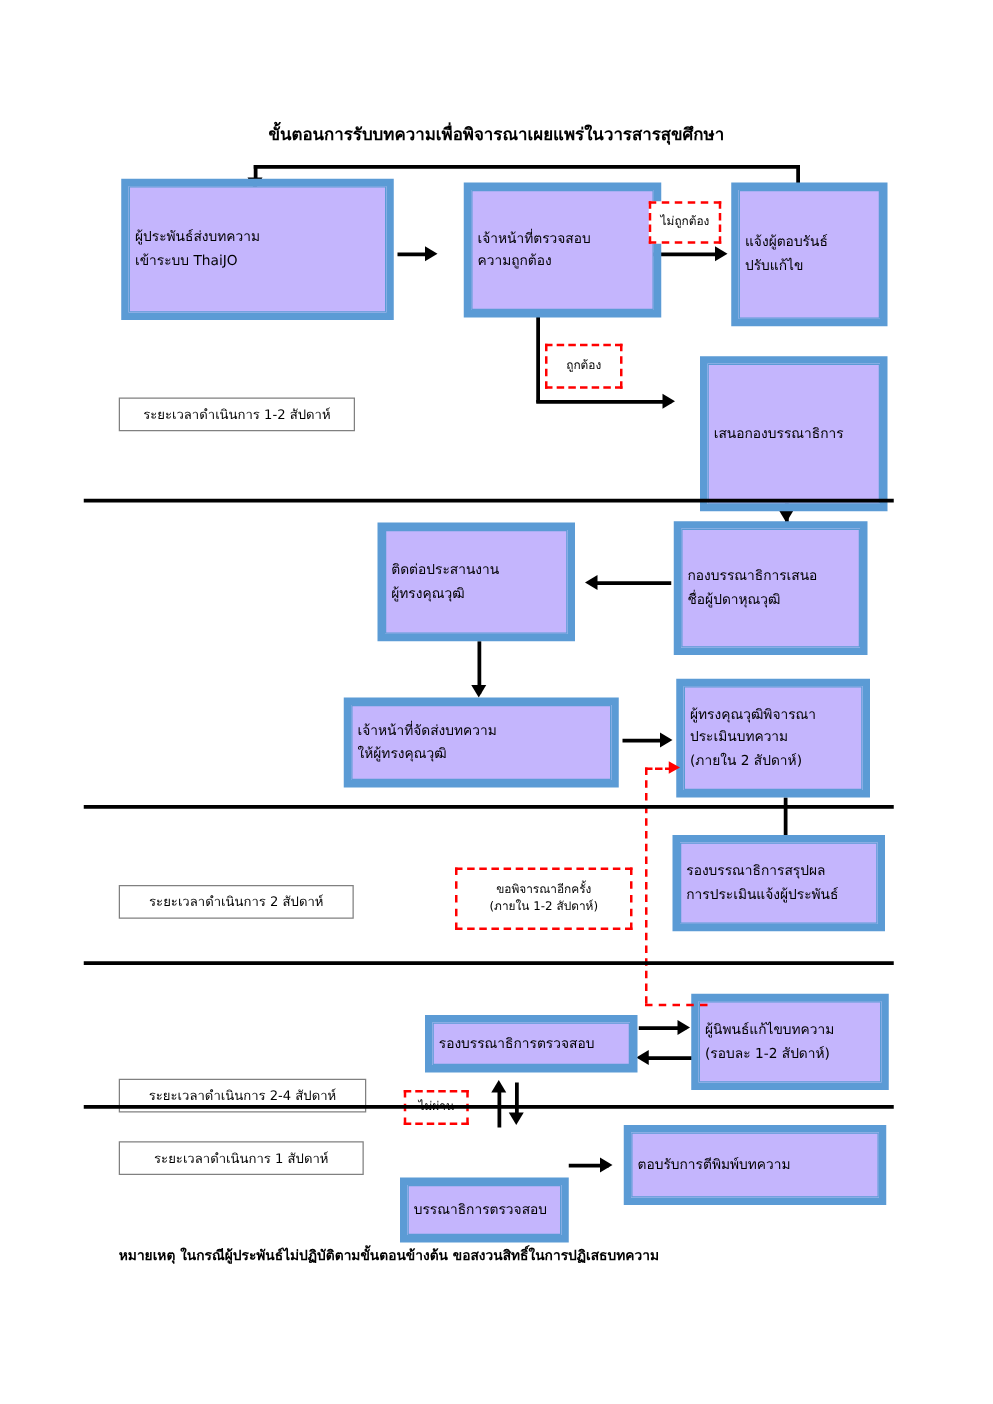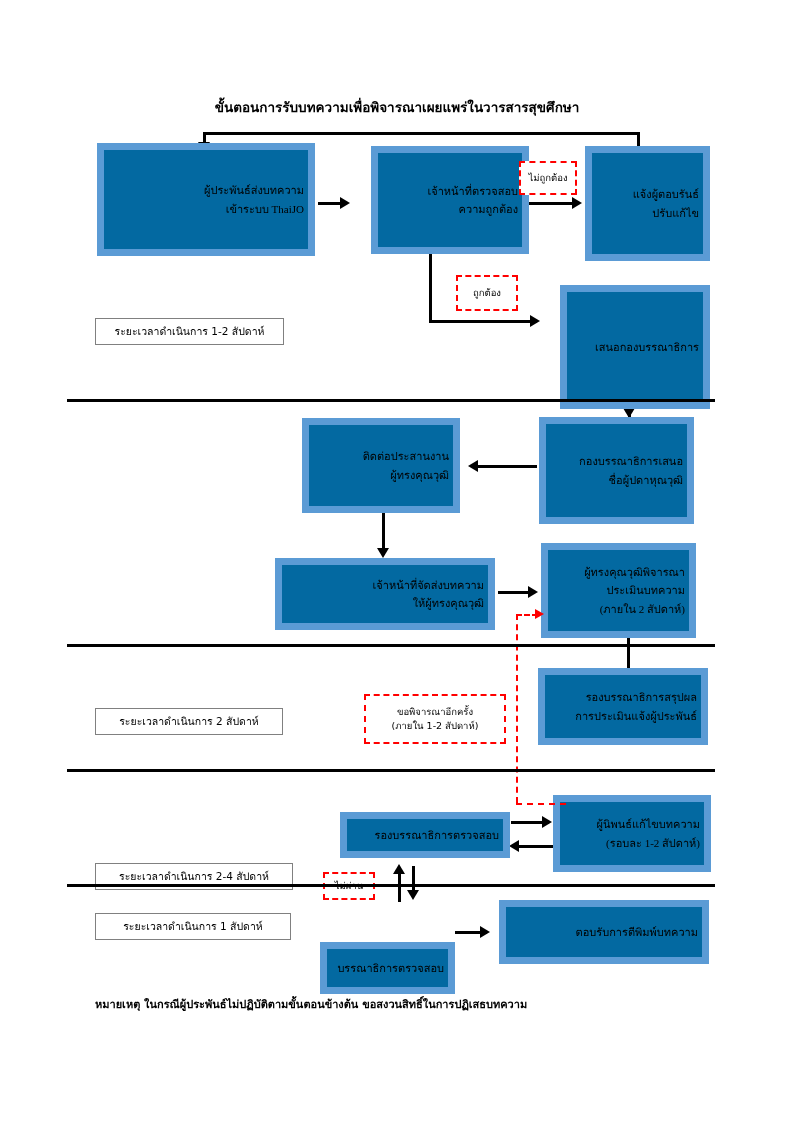--- a/index.html
+++ b/index.html
@@ -35,31 +35,30 @@
     outline:0;
     display:flex;
     align-items:center;
     justify-content:center;
   }
   .pbox .inner{
     box-sizing:border-box;
     width:100%;
     height:100%;
     border:1.5px solid #5B9BD5;
-    background:#0369a1;
+    background:#c4b5fd;
     display:flex;
     flex-direction:column;
-    align-items:flex-end;
+    align-items:flex-start;
     justify-content:center;
     text-align:center;
     font-size:11px;
     line-height:1.65;
     color:#000000;
     padding:2px 4px;
-    font-family:Liberation Serif, serif;
   }
   .pbox .inner .ln{ display:block; white-space:nowrap; }
 
   
   .dbox{
     position:absolute;
     box-sizing:border-box;
     border:1.5px solid #808080;
     background:#ffffff;
     display:flex;
@@ -291,21 +290,21 @@
   <div class="pbox" style="left:499px; top:900px; width:210px; height:64px;">
     <div class="inner">
       <span class="ln">ตอบรับการตีพิมพ์บทความ</span>
     </div>
   </div>
 
   <div class="rbox" style="left:519px; top:161px; width:58px; height:34px;">
     <span>ไม่ถูกต้อง</span>
   </div>
 
-  <div class="rbox" style="left:456px; top:275px; width:62px; height:36px;">
+  <div class="rbox" style="left:436px; top:275px; width:62px; height:36px;">
     <span>ถูกต้อง</span>
   </div>
 
   <div class="rbox" style="left:364px; top:694px; width:142px; height:50px;">
     <span>ขอพิจารณาอีกครั้ง</span>
     <span>(ภายใน 1-2 สัปดาห์)</span>
   </div>
 
   <div class="rbox" style="left:323px; top:872px; width:52px; height:28px;">
     <span>ไม่ผ่าน</span>

